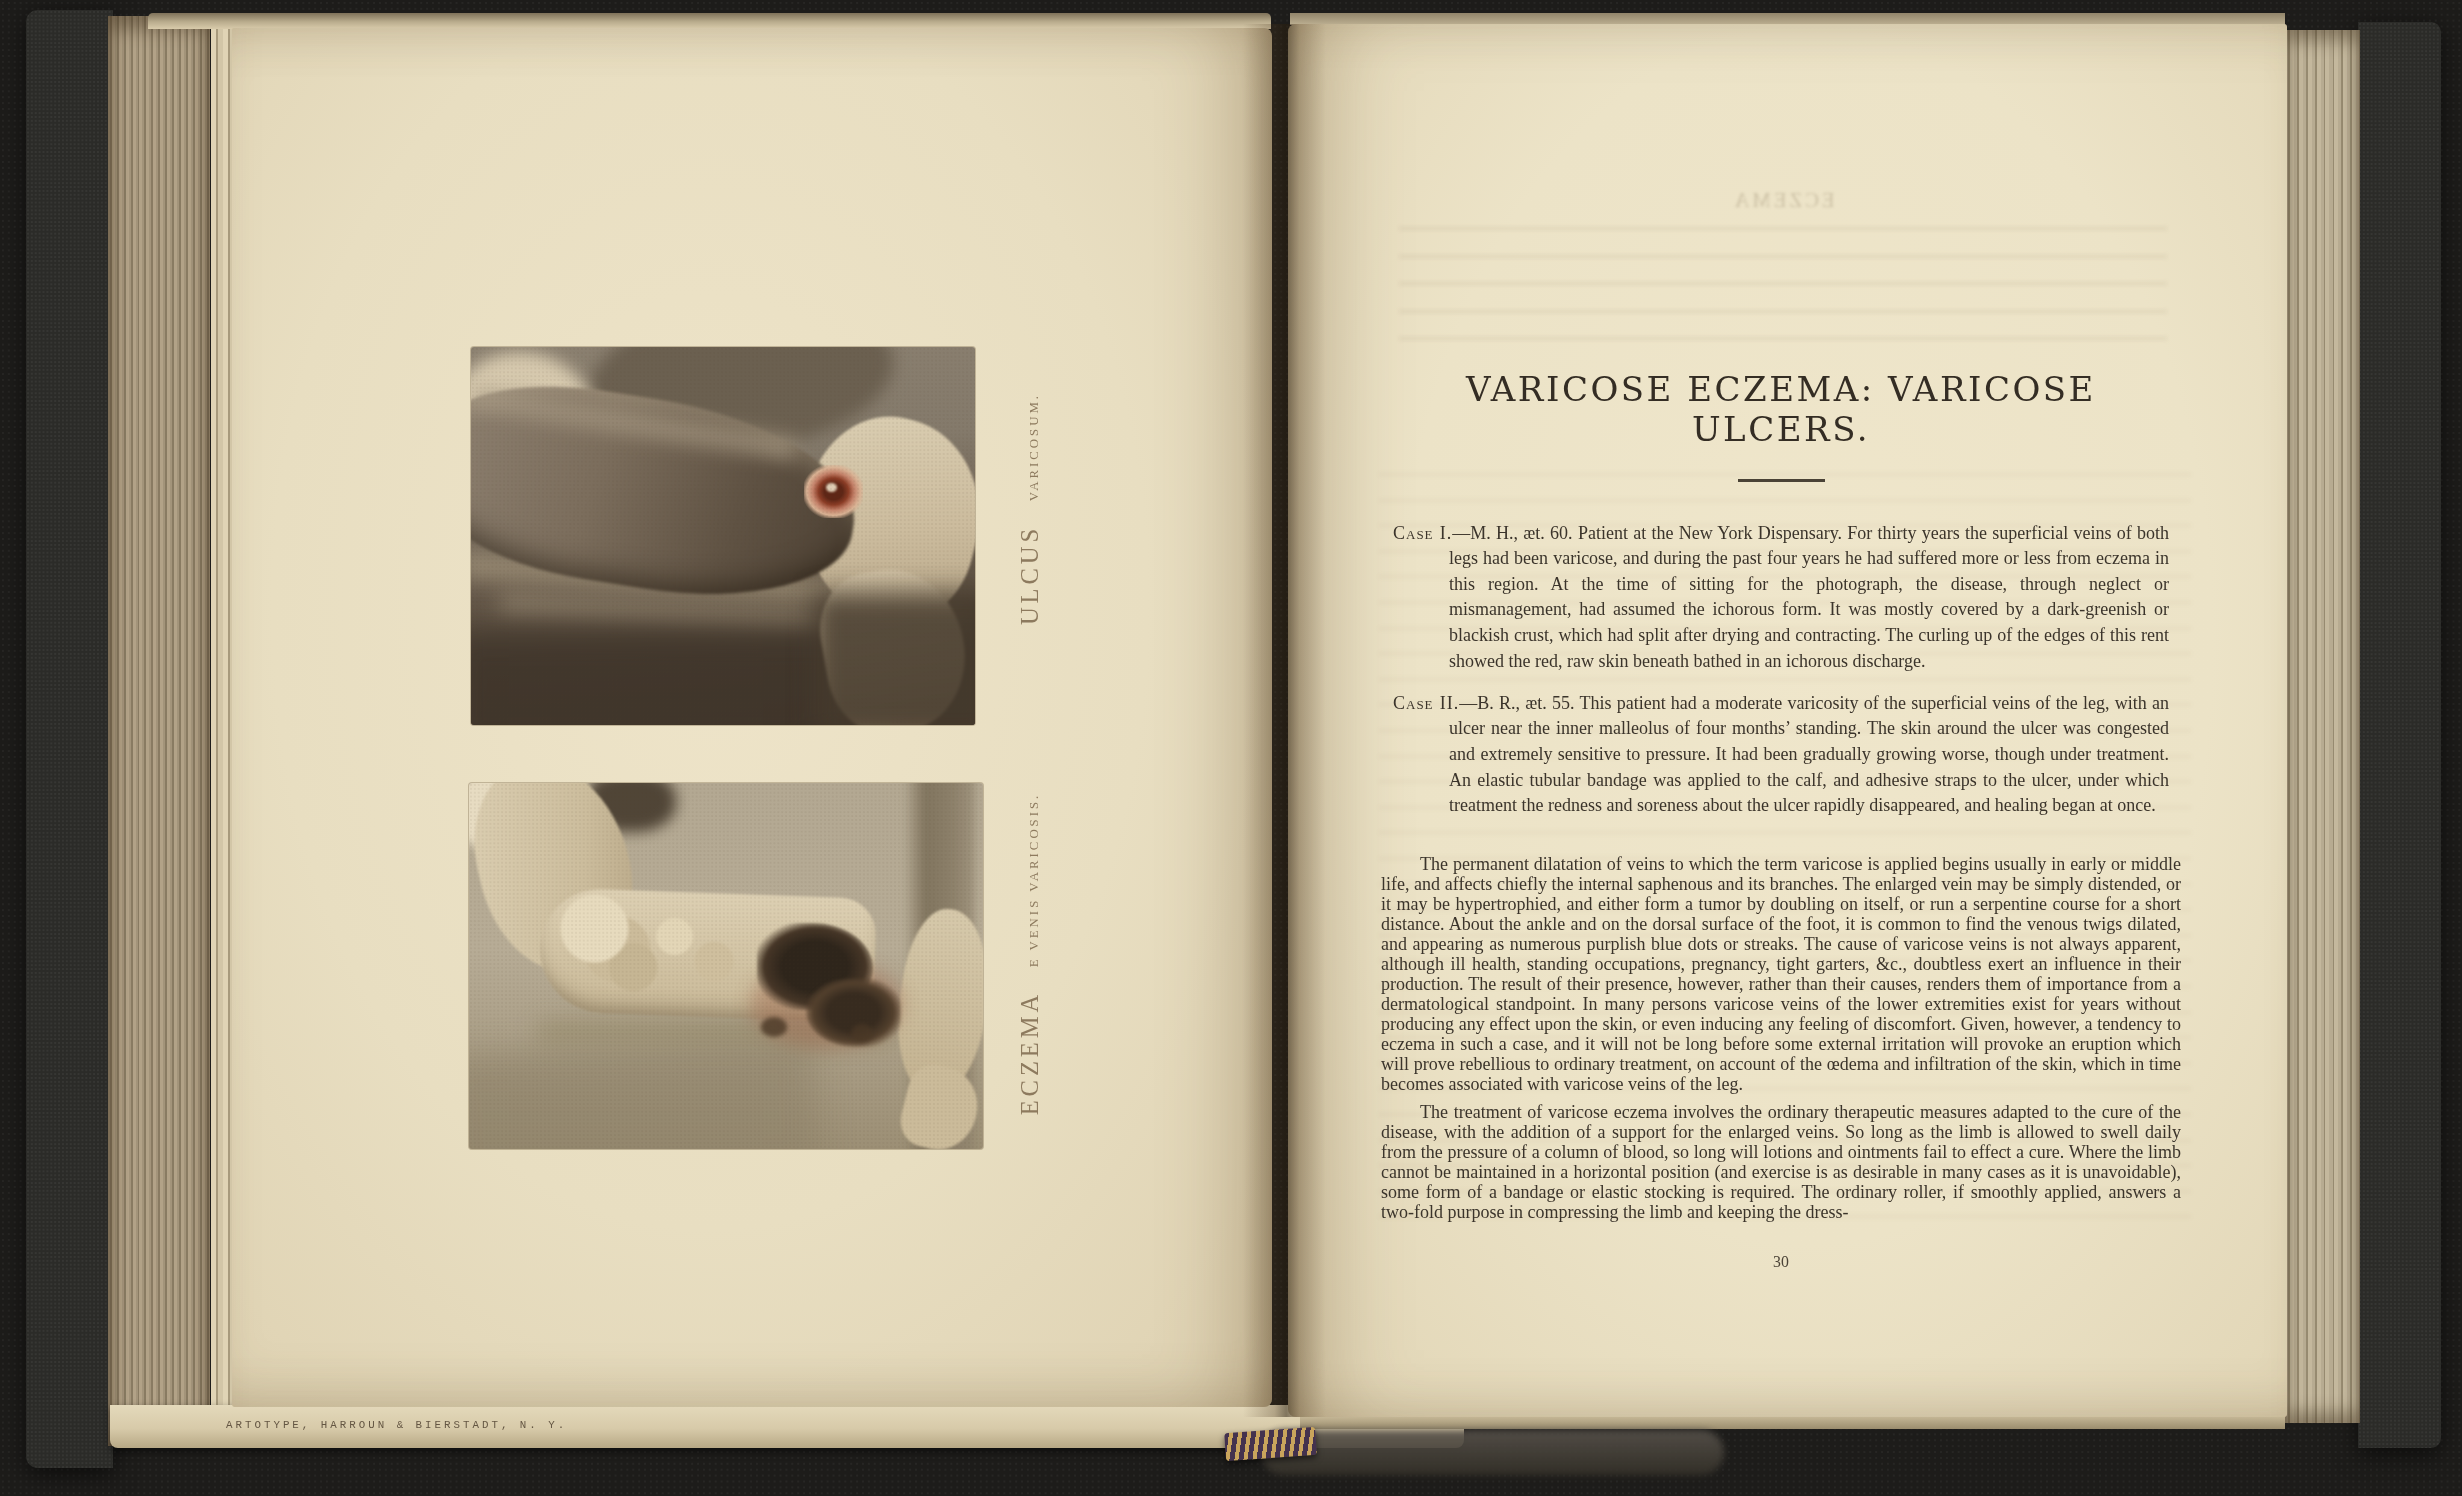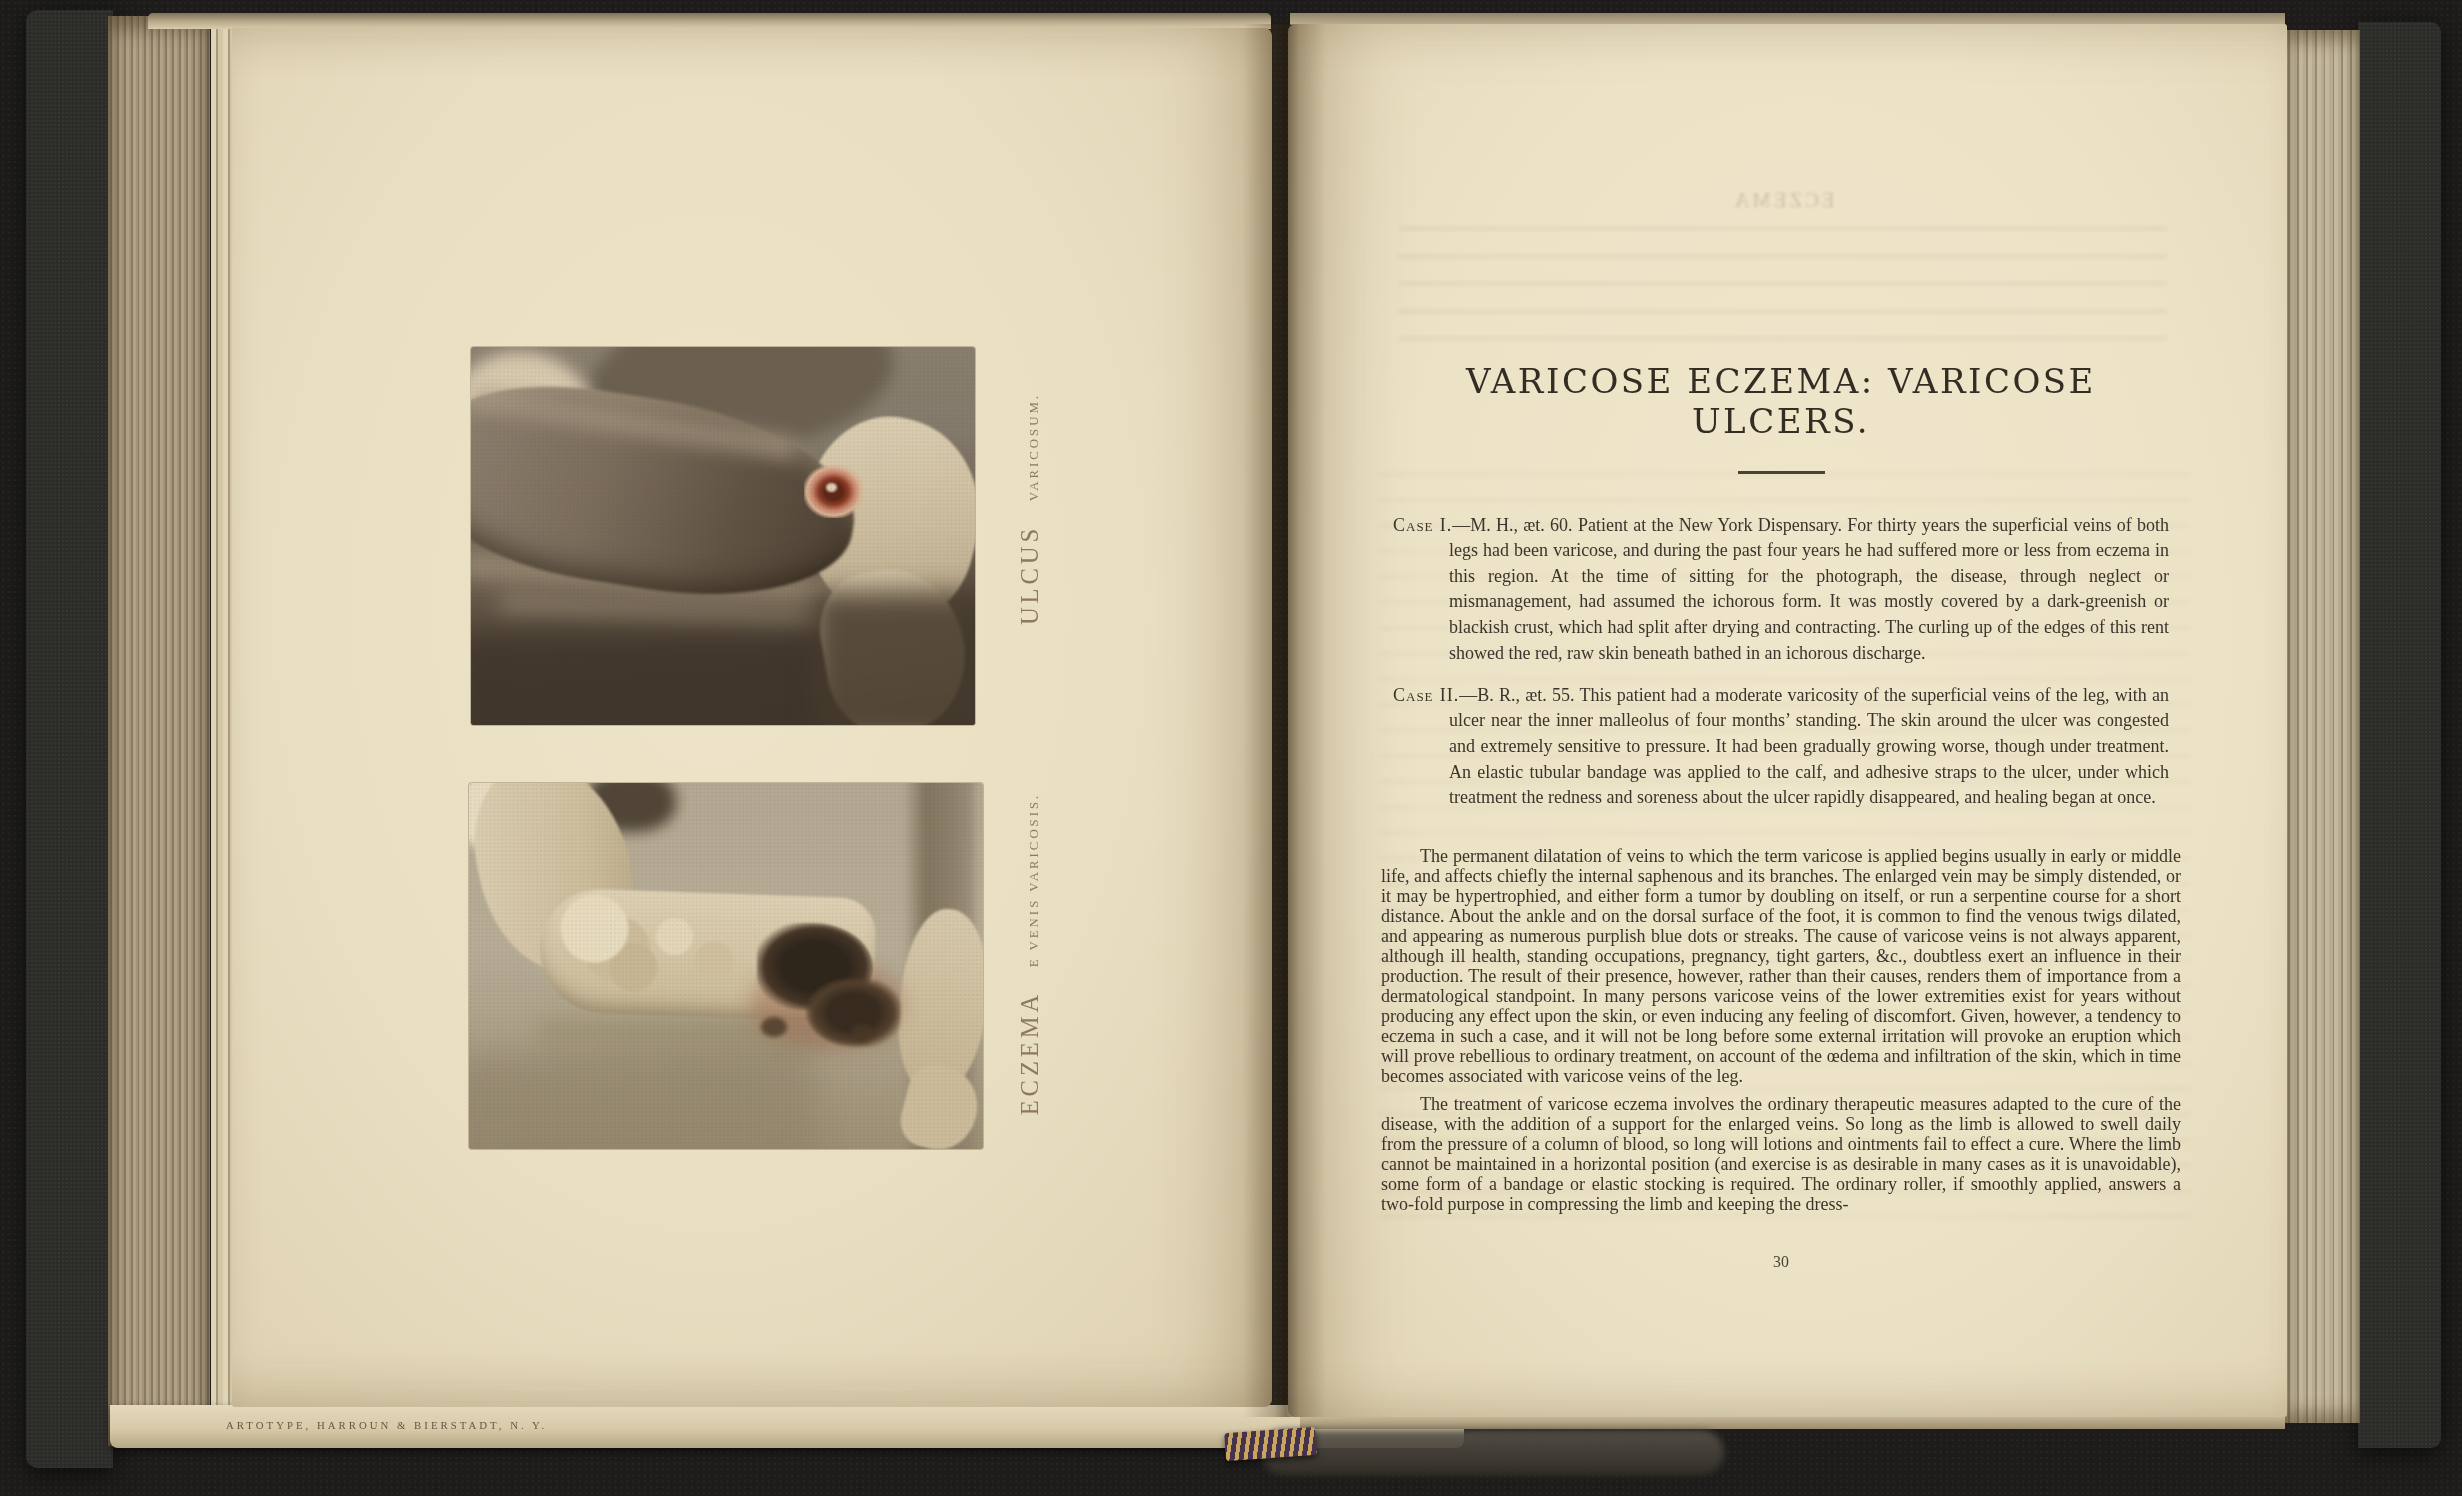--- a/index.html
+++ b/index.html
@@ -41,21 +41,21 @@
     background:radial-gradient(ellipse at 52% 44%, #efe6cb 0%, #ece3c7 55%, #e0d4b4 100%);
     box-shadow:inset 69px 0 84px -34px rgba(110,85,50,.36),
                inset 0 -29.6px 49px -24.6px rgba(110,85,50,.2),
                inset 0 27.6px 44px -24.6px rgba(110,85,50,.16);}
   .gutter{left:1243px;top:23.6px;width:83px;height:1393px;
     background:linear-gradient(90deg, rgba(70,50,25,0) 0%, rgba(70,50,25,.30) 38%,
       rgba(42,30,14,.52) 52%, rgba(70,50,25,.24) 68%, rgba(70,50,25,0) 100%);}
 
   .understrip{left:110px;top:1405px;width:1354px;height:43px;border-radius:0 0 7.9px 7.9px;
     background:linear-gradient(180deg,#e4d9bb 0%,#d7caa9 55%,#b7a885 100%);
-    box-shadow:0 3.9px 7.9px rgba(0,0,0,.5);}
+    box-shadow:0 3.9px 7.9px rgba(0,0,0,.5);font-family:Liberation Mono, monospace;}
   .understrip-right{left:1300px;top:1415px;width:985px;height:13.8px;
     background:linear-gradient(180deg,#cabc9b,#9b8d6e);}
   .imprint{left:116px;top:13.8px;font-size:10.8px;letter-spacing:3px;color:#645643;white-space:nowrap;}
 
   .spine-roll{left:1261px;top:1430px;width:463px;height:45px;border-radius:23.6px;
     background:linear-gradient(180deg,#57524b,#353129);filter:blur(3.9px);opacity:.9;}
   .headband{left:1225px;top:1430px;width:91px;height:27.6px;border-radius:3.9px;
     transform:rotate(-4deg);
     background:repeating-linear-gradient(102deg,#44324e 0 4.9px,#c9a45c 4.9px 8.9px);
     box-shadow:0 3px 6.9px rgba(0,0,0,.55);}
@@ -157,21 +157,21 @@
     text-align:center;letter-spacing:3px;font-size:20.7px;}
   .ghost-head{left:1383px;top:189px;width:800px;}
   .ghost-lines-a{left:1399px;top:227px;width:768px;height:118px;
     background:repeating-linear-gradient(180deg, rgba(118,98,68,.11) 0 3px, rgba(0,0,0,0) 3px 27.6px);
     filter:blur(2px);}
   .ghost-lines-b{left:1379px;top:473px;width:812px;height:749px;
     background:repeating-linear-gradient(180deg, rgba(118,98,68,.05) 0 3px, rgba(0,0,0,0) 3px 25.6px);
     filter:blur(2px);}
 
   .col{left:1381px;top:361px;width:800px;color:#3b342b;}
-  .title{margin:0;font-family:"DejaVu Serif", serif;font-weight:normal;
+  .title{margin:8px;font-family:"DejaVu Serif", serif;font-weight:normal;
     font-size:34px;letter-spacing:2.5px;text-align:center;color:#342d24;}
   .title-rule{width:87px;height:3px;background:#4a4236;margin:29.6px auto 0;}
   .case{margin:12px;margin-top:39px;font-size:18px;line-height:25.6px;text-align:justify;
     padding-left:56px;text-indent:-56px;}
   .case.second{margin-top:16.7px;}
   .case-label{font-variant:small-caps;letter-spacing:1px;}
   .body-para{margin:0;margin-top:35px;font-size:18px;line-height:20px;
     text-align:justify;text-indent:39px;}
   .body-para.second{margin-top:8px;}
   .pagenum{left:1381px;top:1253px;width:800px;text-align:center;font-size:15.8px;color:#4a4236;}

